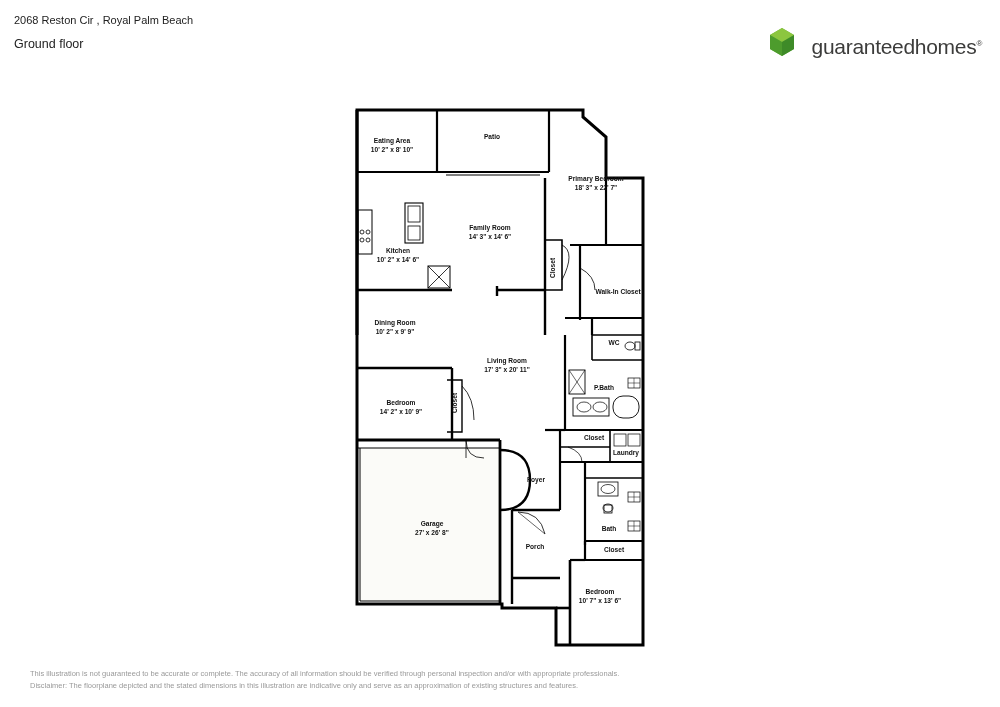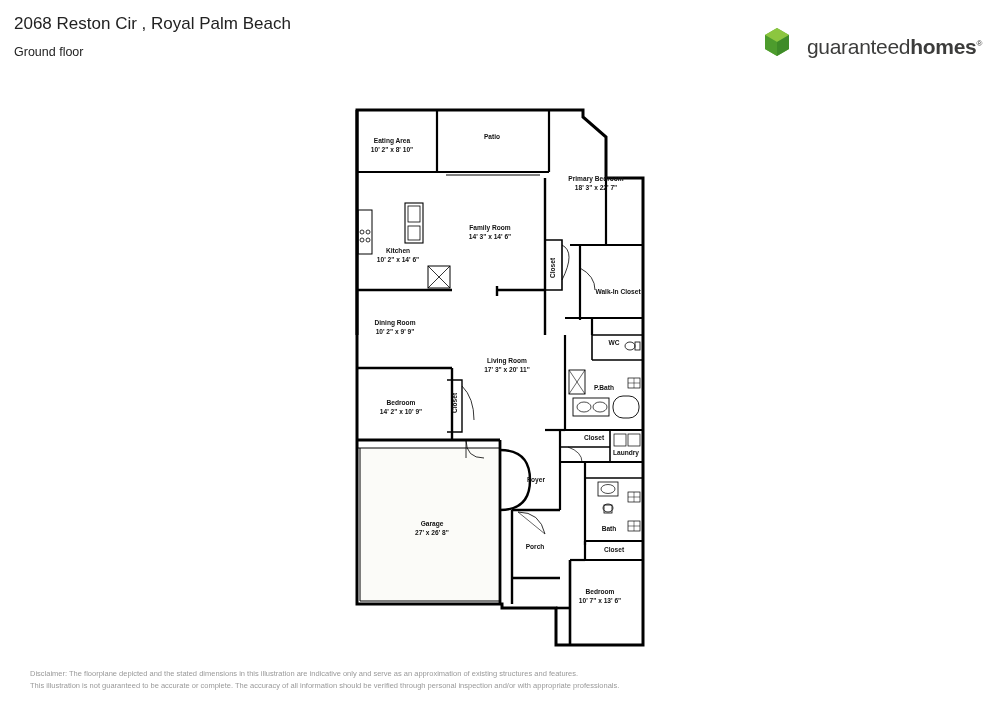--- a/index.html
+++ b/index.html
@@ -15,21 +15,21 @@
     color: #1a1a1a;
     overflow: hidden;
   }
   .header {
     position: absolute;
     left: 14px;
     top: 13px;
     line-height: 1.35;
   }
   .header .addr {
-    font-size: 17px;
+    font-size: 11px;
     color: #222;
   }
   .header .floor {
     font-size: 12.5px;
     color: #222;
     margin-top: 8px;
   }
   .logo {
     position: absolute;
     right: 18px;
@@ -43,21 +43,21 @@
     height: 42px;
     position: relative;
   }
   .logo-text {
     font-size: 21px;
     letter-spacing: -0.3px;
     color: #3c3c3b;
     position: relative;
   }
   .logo-text .bold {
-    font-weight: bold;
+    font-weight: normal;
     margin-top: 40px;
   }
   .logo-text .tm {
     font-size: 8px;
     vertical-align: super;
   }
   .plan {
     position: absolute;
     left: 0;
     top: 0;
@@ -316,15 +316,15 @@
   <div class="lbl" style="left:614px; top:550px;">
     <span class="n">Closet</span>
   </div>
   <div class="lbl" style="left:600px; top:597px;">
     <span class="n">Bedroom</span>
     <span class="d">10' 7" x 13' 6"</span>
   </div>
 </div>
 
 <div class="footer">
+  <div>This illustration is not guaranteed to be accurate or complete. The accuracy of all information should be verified through personal inspection and/or with appropriate professionals.</div>
   <div>Disclaimer: The floorplane depicted and the stated dimensions in this illustration are indicative only and serve as an approximation of existing structures and features.</div>
-  <div>This illustration is not guaranteed to be accurate or complete. The accuracy of all information should be verified through personal inspection and/or with appropriate professionals.</div>
 </div>
 
 </body></html>

